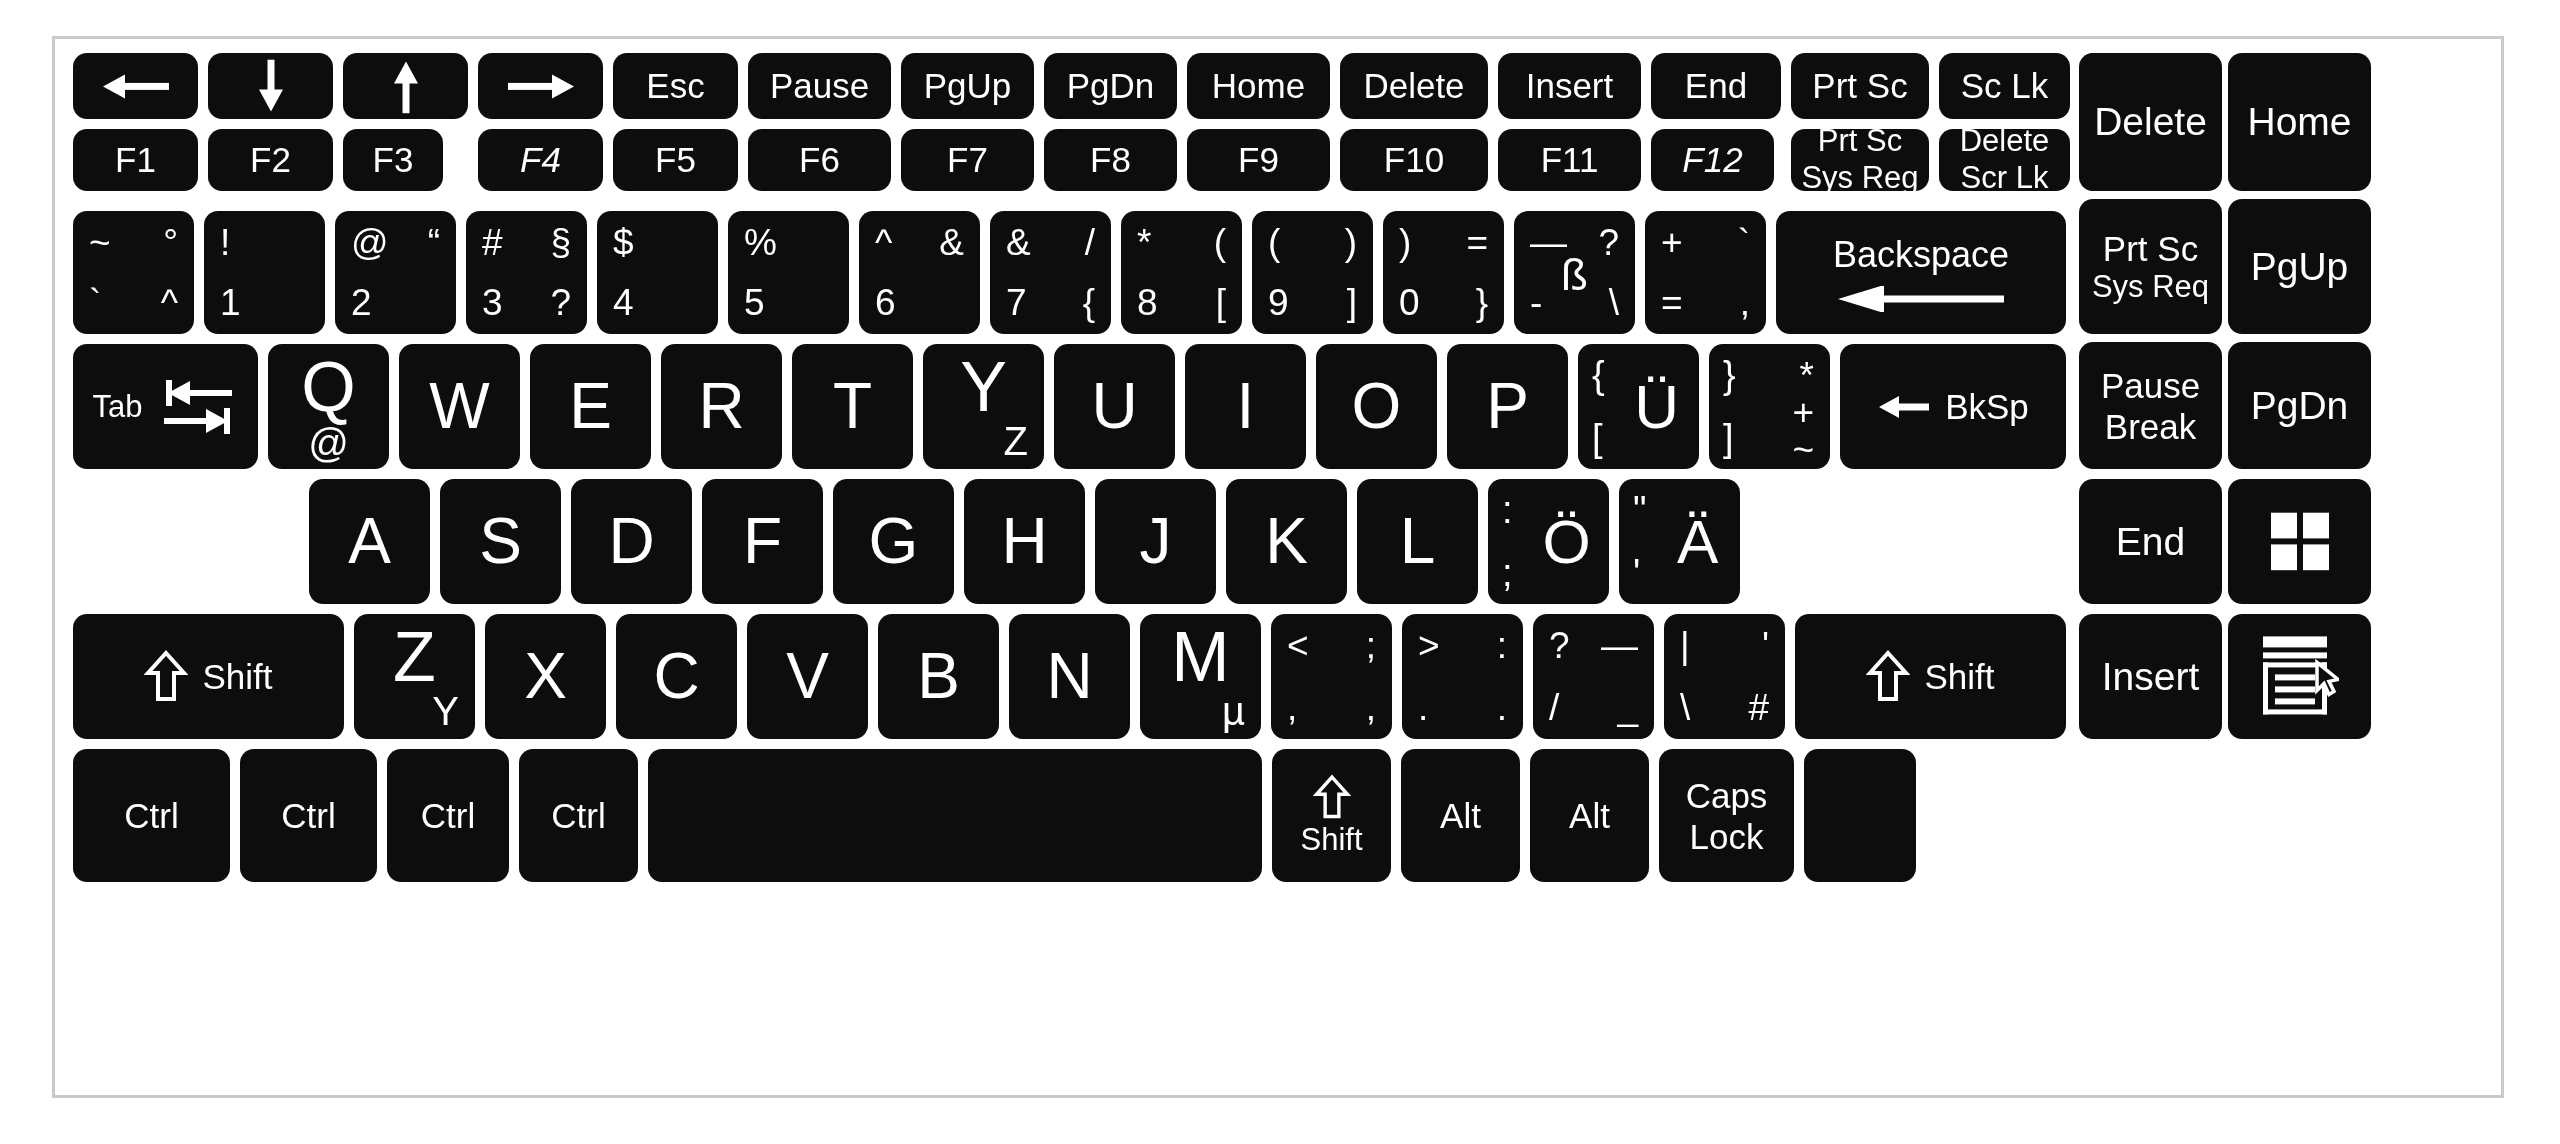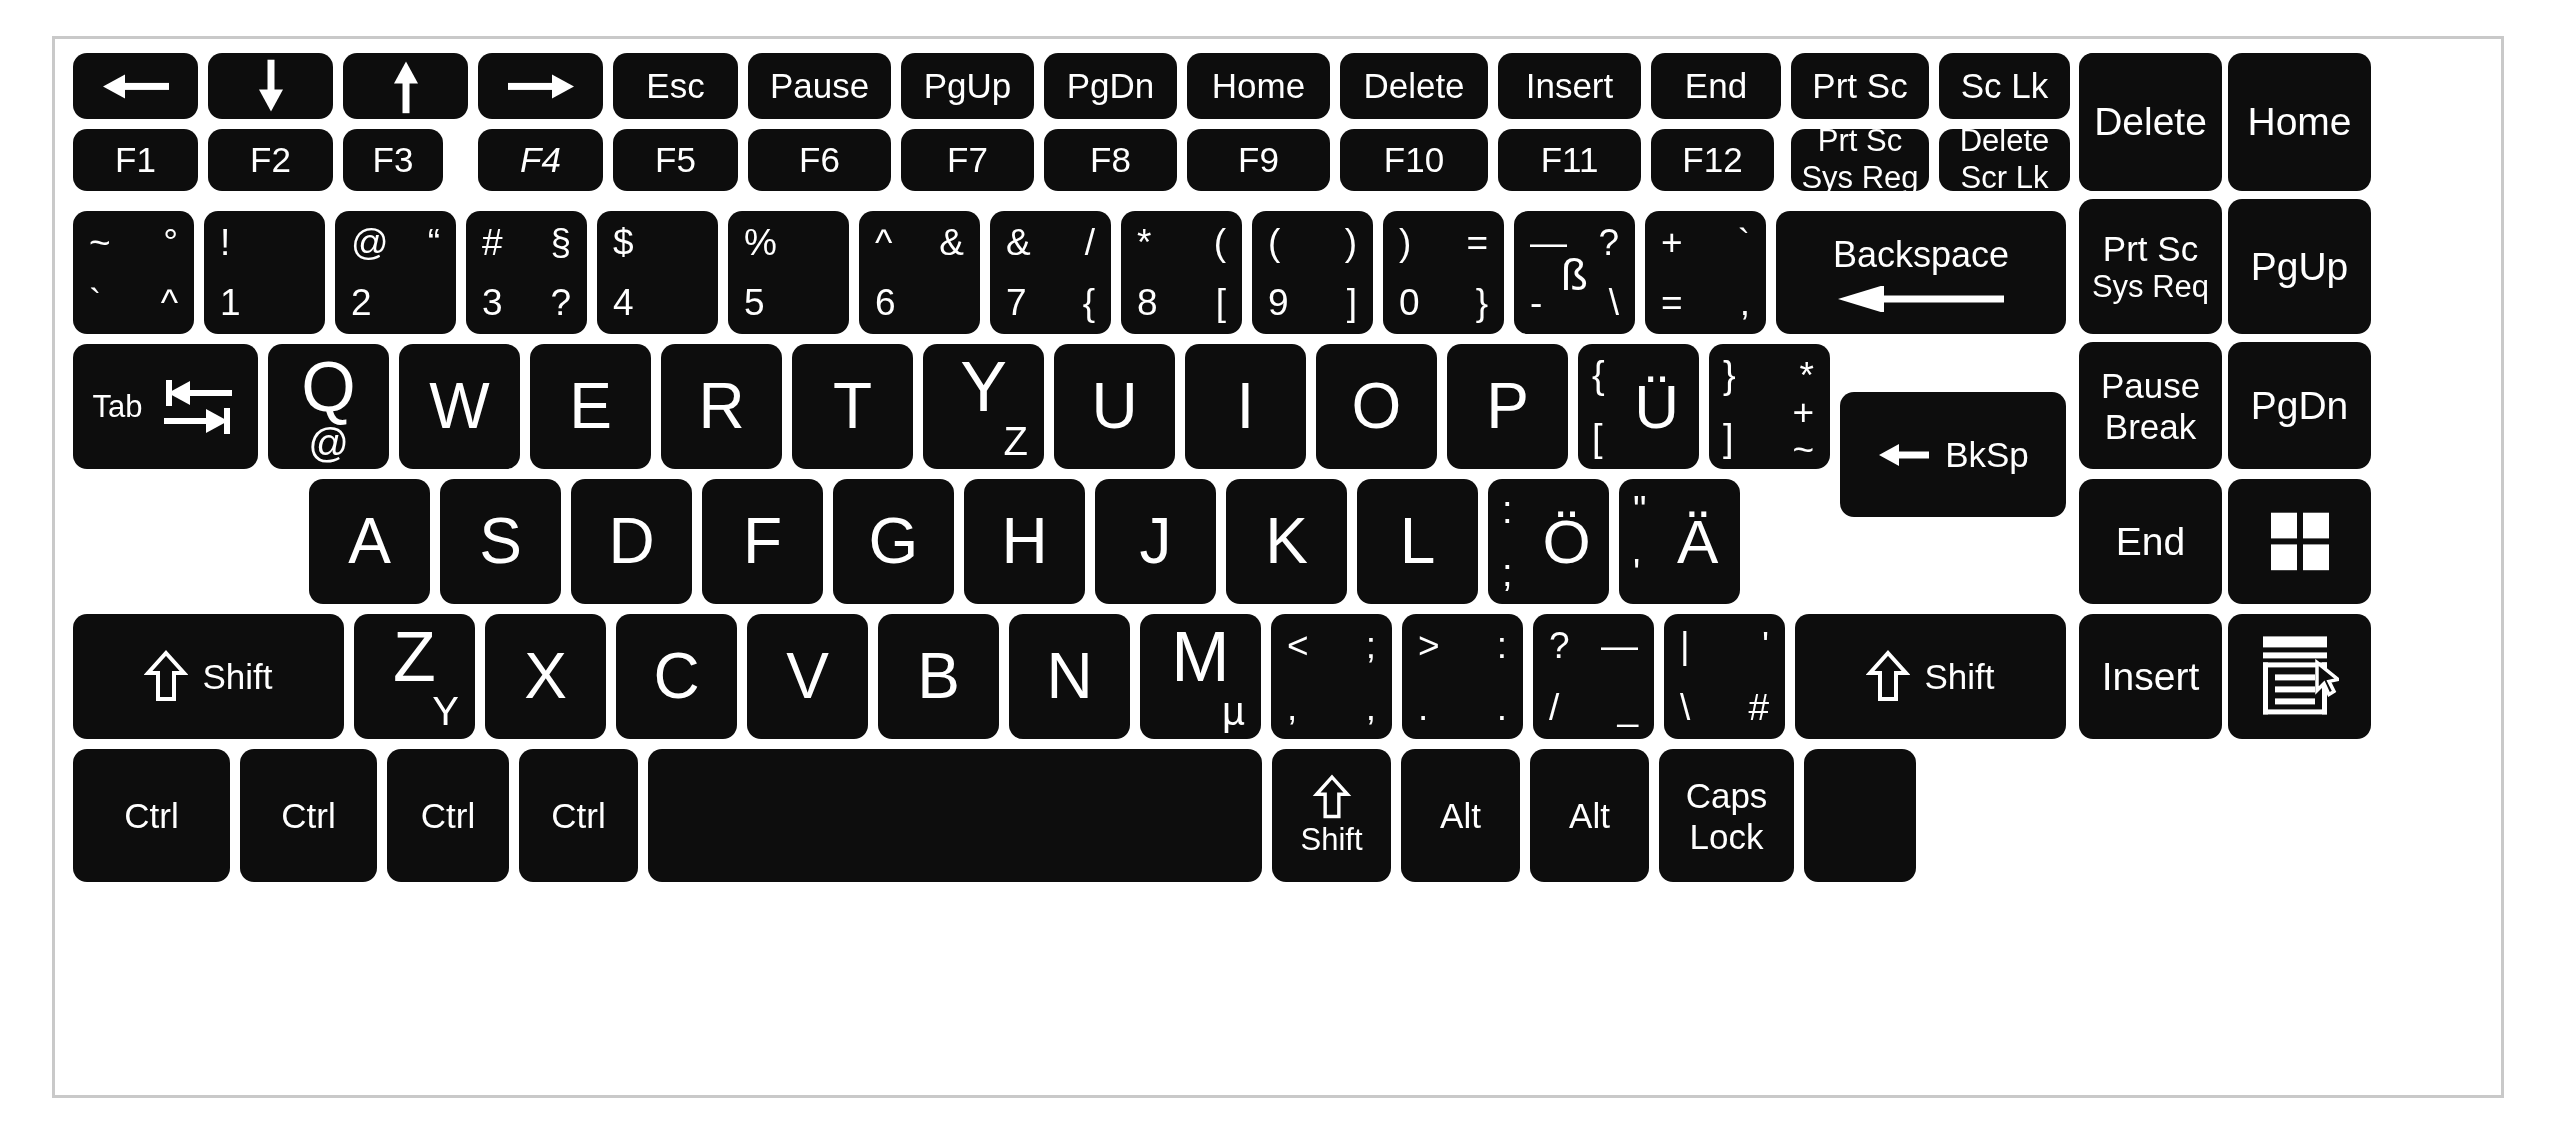--- a/index.html
+++ b/index.html
@@ -288,21 +288,21 @@
   </div>
   <div class="key" style="left:1132px;top:90px;width:143px;height:62px;">
     <div class="center lbl-md">F9</div>
   </div>
   <div class="key" style="left:1285px;top:90px;width:148px;height:62px;">
     <div class="center lbl-md">F10</div>
   </div>
   <div class="key" style="left:1443px;top:90px;width:143px;height:62px;">
     <div class="center lbl-md">F11</div>
   </div>
-  <div class="key" style="left:1596px;top:90px;width:123px;height:62px;">
+  <div class="key" style="left:1596px;top:90px;width:123px;height:62px;font-style:italic;">
     <div class="center lbl-md">F12</div>
   </div>
   <div class="key" style="left:1736px;top:90px;width:138px;height:62px;">
     <div class="stack">
       <div class="lbl-sm">Prt Sc</div>
       <div class="lbl-sm">Sys Reg</div>
     </div>
   </div>
   <div class="key" style="left:1884px;top:90px;width:131px;height:62px;">
     <div class="stack">
@@ -495,21 +495,21 @@
       <span>]</span>
     </div>
     <div class="pair" style="left:50%;width:50%;">
       <div class="right-col" style="width:100%;">
         <span>*</span>
         <span>+</span>
         <span>~</span>
       </div>
     </div>
   </div>
-  <div class="key" style="left:1785px;top:305px;width:226px;height:125px;margin-top:48px;">
+  <div class="key" style="left:1785px;top:305px;width:226px;height:125px;">
     <div class="inline-row">
       <span>
         <svg width="54" height="24" viewBox="0 0 54 24">
             <g fill="#fff">
               <rect x="16" y="8.5" width="36" height="7"></rect>
               <polygon points="2,12 22,1 22,23"></polygon>
             </g>
           </svg>
       </span>
       <span class="txt">BkSp</span>

